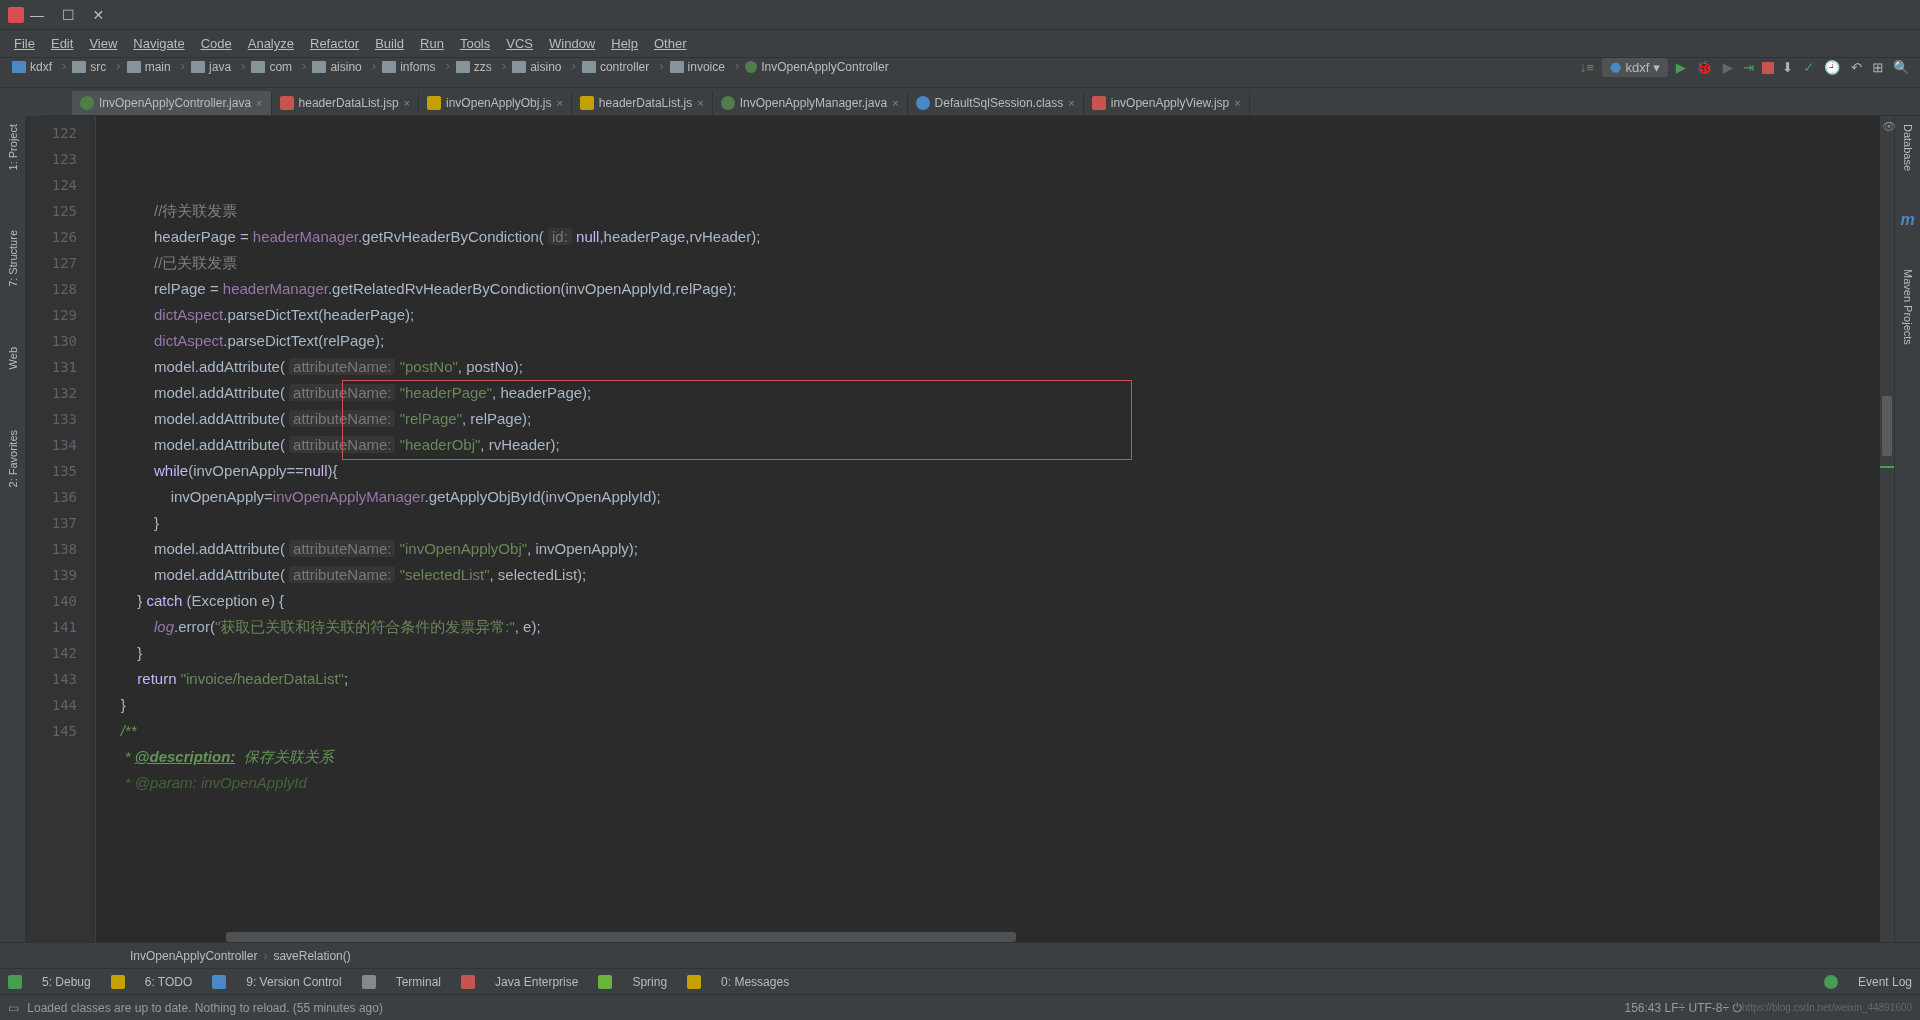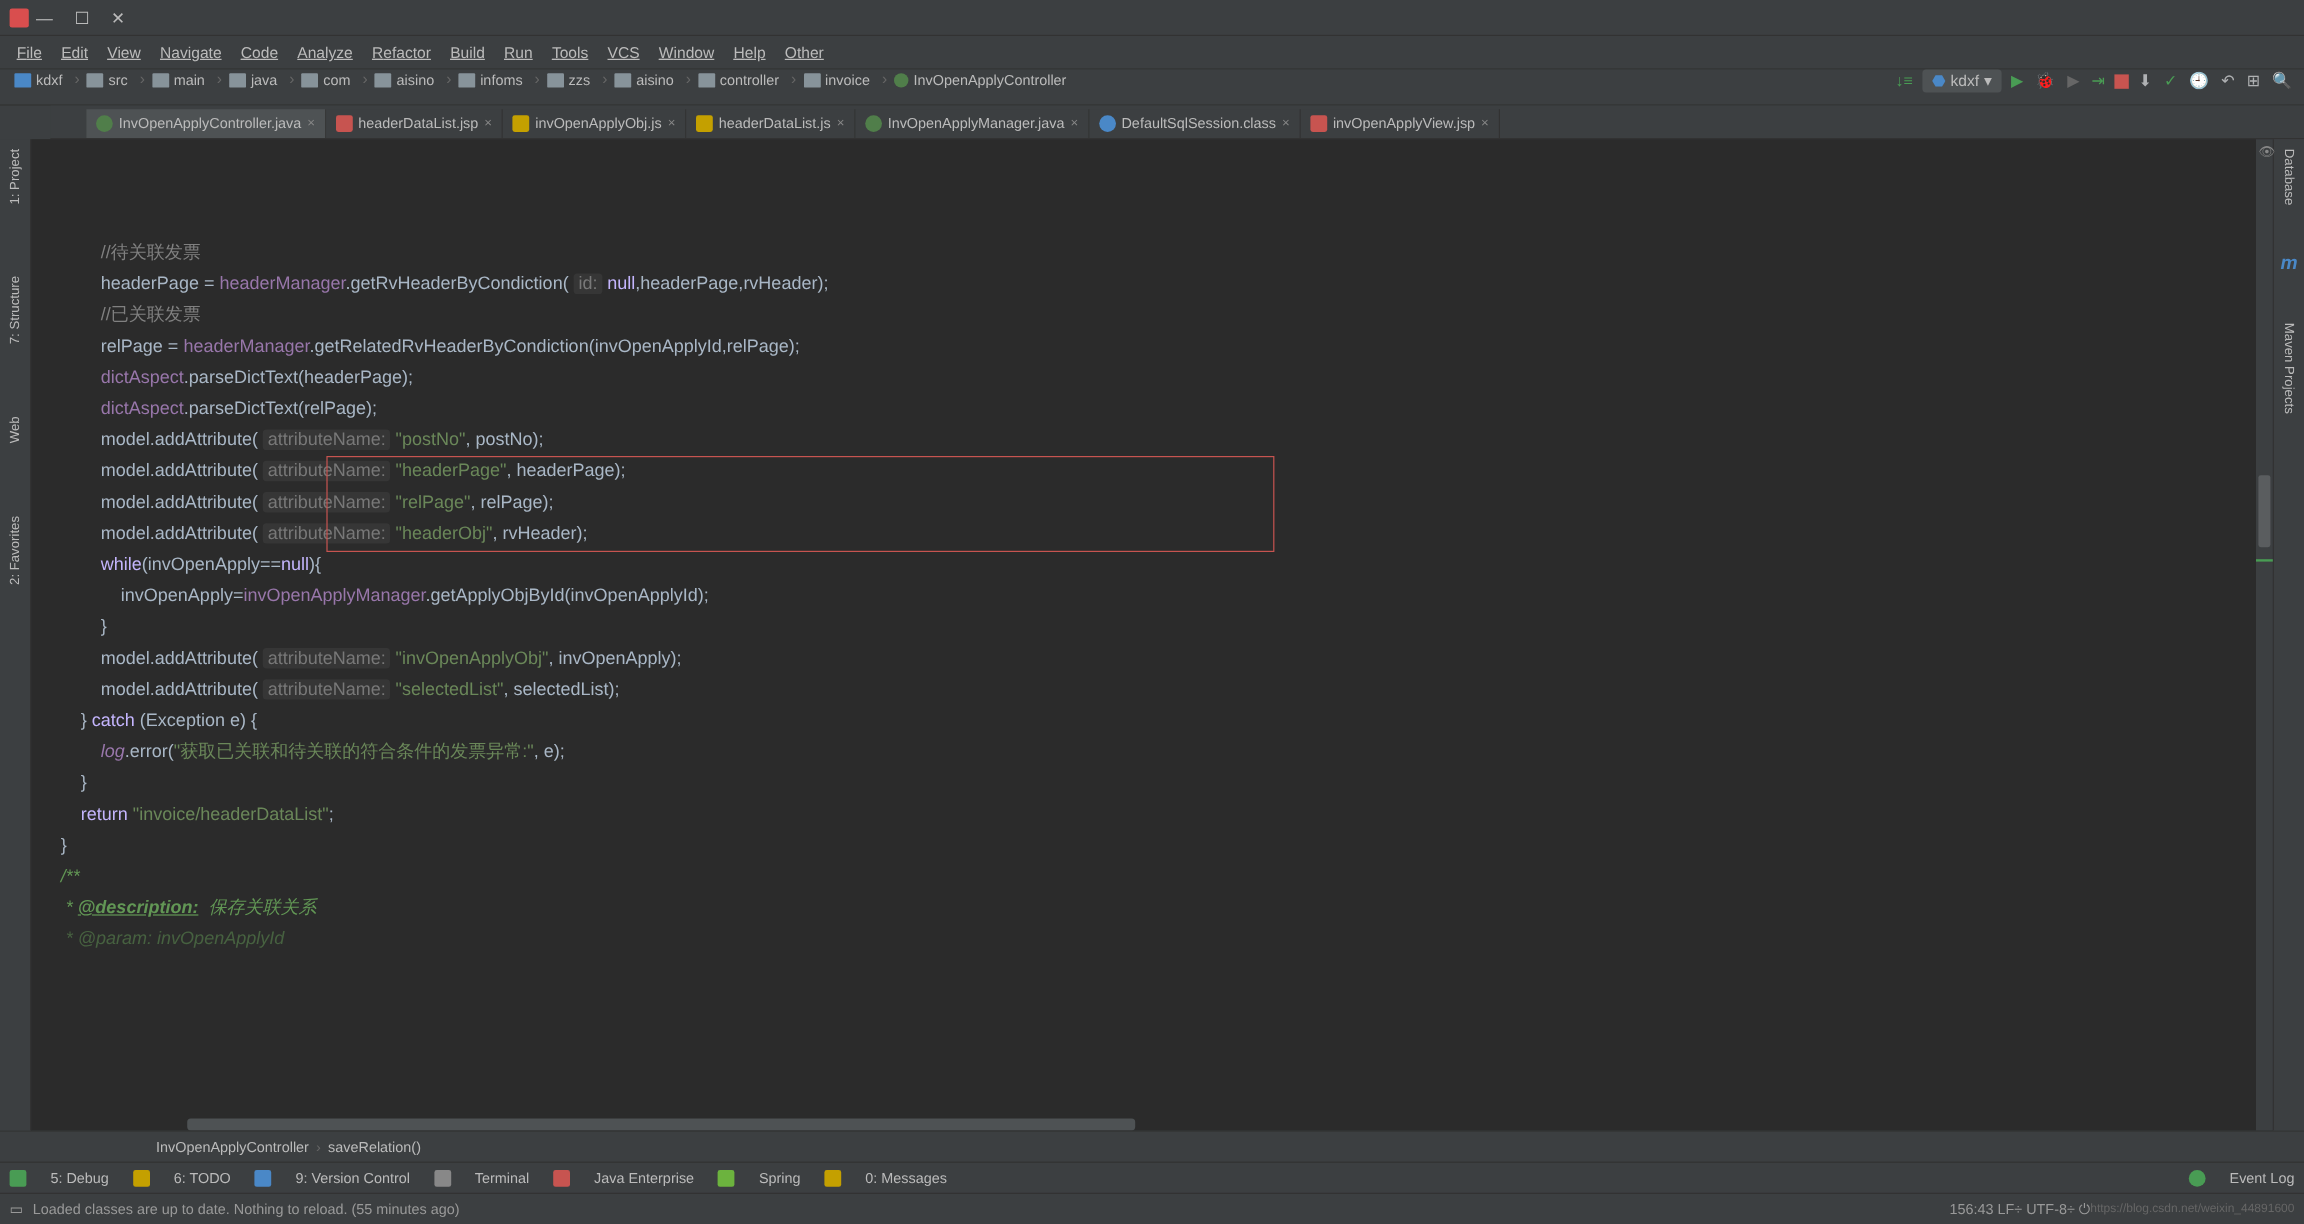--- a/index.html
+++ b/index.html
@@ -219,20 +219,44 @@
   </div>
 
 <div class="main">
   <div class="leftside" id="leftside">
       <span>1: Project</span>
       <span>7: Structure</span>
       <span>Web</span>
       <span>2: Favorites</span>
     </div>
   <div class="editor">
+    <div class="gutter" id="gutter">122
+123
+124
+125
+126
+127
+128
+129
+130
+131
+132
+133
+134
+135
+136
+137
+138
+139
+140
+141
+142
+143
+144
+145</div>
     <div class="code" id="code">
       
     <div class="ln"><span class="cmt">            //待关联发票</span></div><div class="ln">            headerPage = <span class="fld">headerManager</span>.getRvHeaderByCondiction( <span class="hint">id:</span><span class="kw"> null</span>,headerPage,rvHeader);</div><div class="ln"><span class="cmt">            //已关联发票</span></div><div class="ln">            relPage = <span class="fld">headerManager</span>.getRelatedRvHeaderByCondiction(invOpenApplyId,relPage);</div><div class="ln">            <span class="fld">dictAspect</span>.parseDictText(headerPage);</div><div class="ln">            <span class="fld">dictAspect</span>.parseDictText(relPage);</div><div class="ln">            model.addAttribute( <span class="hint">attributeName:</span><span class="str"> "postNo"</span>, postNo);</div><div class="ln">            model.addAttribute( <span class="hint">attributeName:</span><span class="str"> "headerPage"</span>, headerPage);</div><div class="ln">            model.addAttribute( <span class="hint">attributeName:</span><span class="str"> "relPage"</span>, relPage);</div><div class="ln">            model.addAttribute( <span class="hint">attributeName:</span><span class="str"> "headerObj"</span>, rvHeader);</div><div class="ln">            <span class="kw">while</span>(invOpenApply==<span class="kw">null</span>){</div><div class="ln">                invOpenApply=<span class="fld">invOpenApplyManager</span>.getApplyObjById(invOpenApplyId);</div><div class="ln">            }</div><div class="ln">            model.addAttribute( <span class="hint">attributeName:</span><span class="str"> "invOpenApplyObj"</span>, invOpenApply);</div><div class="ln">            model.addAttribute( <span class="hint">attributeName:</span><span class="str"> "selectedList"</span>, selectedList);</div><div class="ln">        } <span class="kw">catch</span> (Exception e) {</div><div class="ln">            <span class="fld" style="font-style:italic">log</span>.error(<span class="str">"获取已关联和待关联的符合条件的发票异常:"</span>, e);</div><div class="ln">        }</div><div class="ln">        <span class="kw">return </span><span class="str">"invoice/headerDataList"</span>;</div><div class="ln">    }</div><div class="ln"></div><div class="ln"><span class="doc">    /**</span></div><div class="ln"><span class="doc">     * </span><span class="doctag">@description:</span><span class="doc">  保存关联关系</span></div><div class="ln"><span class="doc" style="opacity:.5">     * @param: invOpenApplyId</span></div><div class="hscroll"></div><div class="redbox"></div></div>
     <div class="scrollbar">
       <div class="eye">👁</div>
       <div class="thumb"></div>
       <div class="mark" style="top:350px"></div>
     </div>
   </div>
   <div class="rightside">

